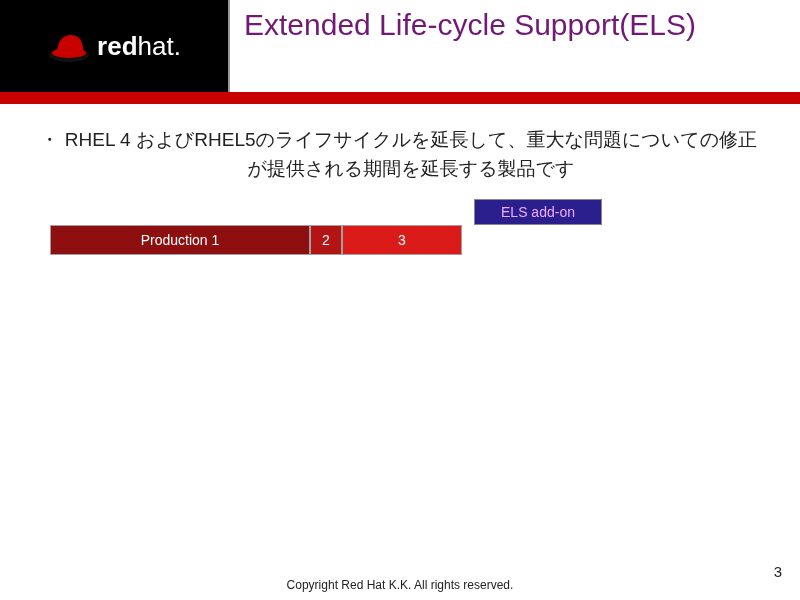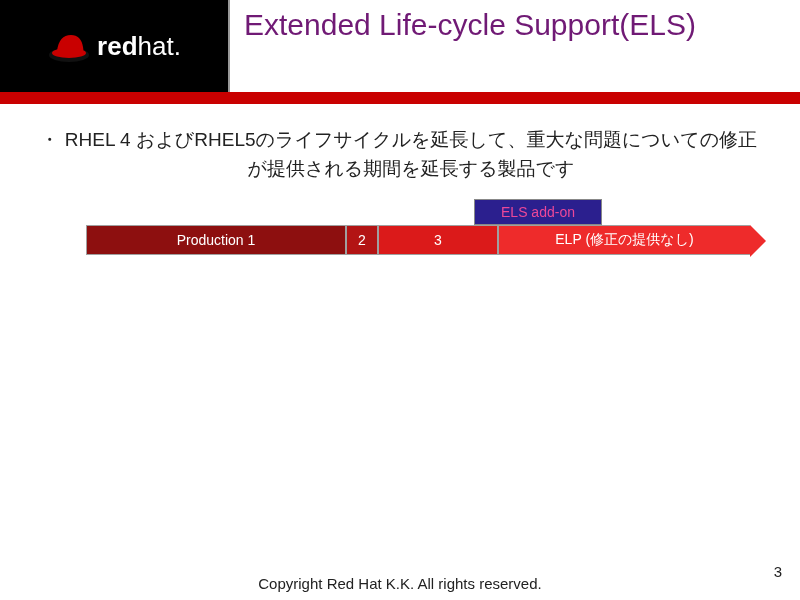--- a/index.html
+++ b/index.html
@@ -77,21 +77,21 @@
       width: 700px;
       height: 60px;
     }
     .addon-label {
       position: absolute;
       top: -4px;
       left: 424px;
       width: 128px;
       height: 26px;
       background: #2b1f8e;
-      color: #ec4899;
+      color: #f0abfc;
       font-size: 14px;
       display: flex;
       align-items: center;
       justify-content: center;
       border: 1px solid #888;
     }
     .bar-row {
       position: absolute;
       top: 22px;
       left: 0;
@@ -99,21 +99,21 @@
       height: 30px;
     }
     .seg {
       display: flex;
       align-items: center;
       justify-content: center;
       color: #fff;
       font-size: 14px;
       border: 1px solid #a0a0a0;
     }
-    .seg-prod1 { width: 260px; background: #8d0f0f; margin-left: 36px; }
+    .seg-prod1 { width: 260px; background: #8d0f0f; }
     .seg-2 { width: 32px; background: #b31414; }
     .seg-3 { width: 120px; background: #db1a1a; }
     .seg-elp {
       width: 252px;
       background: #ee2b2b;
       position: relative;
       border-right: none;
     }
     .seg-elp::after {
       content: "";
@@ -123,21 +123,21 @@
       width: 0; height: 0;
       border-top: 16px solid transparent;
       border-bottom: 16px solid transparent;
       border-left: 16px solid #ee2b2b;
     }
     .copyright {
       position: absolute;
       bottom: 8px;
       width: 100%;
       text-align: center;
-      font-size: 15px;
+      font-size: 12px;
       color: #222;
     }
     .page-num {
       position: absolute;
       bottom: 20px;
       right: 18px;
       font-size: 15px;
       color: #222;
     }
   </style>
@@ -163,19 +163,18 @@
   <ul class="bullets">
     <li><span>RHEL 4 およびRHEL5のライフサイクルを延長して、重大な問題についての修正が提供される期間を延長する製品です</span></li>
   </ul>
 
   <div class="diagram">
     <div class="addon-label">ELS add-on</div>
     <div class="bar-row">
       <div class="seg seg-prod1">Production 1</div>
       <div class="seg seg-2">2</div>
       <div class="seg seg-3">3</div>
-      <div class="seg seg-elp">ELP (修正の提供なし)</div>
     </div>
   </div>
 </div>
 
 <div class="copyright">Copyright Red Hat K.K. All rights reserved.</div>
 <div class="page-num">3</div>
 
 </body></html>

